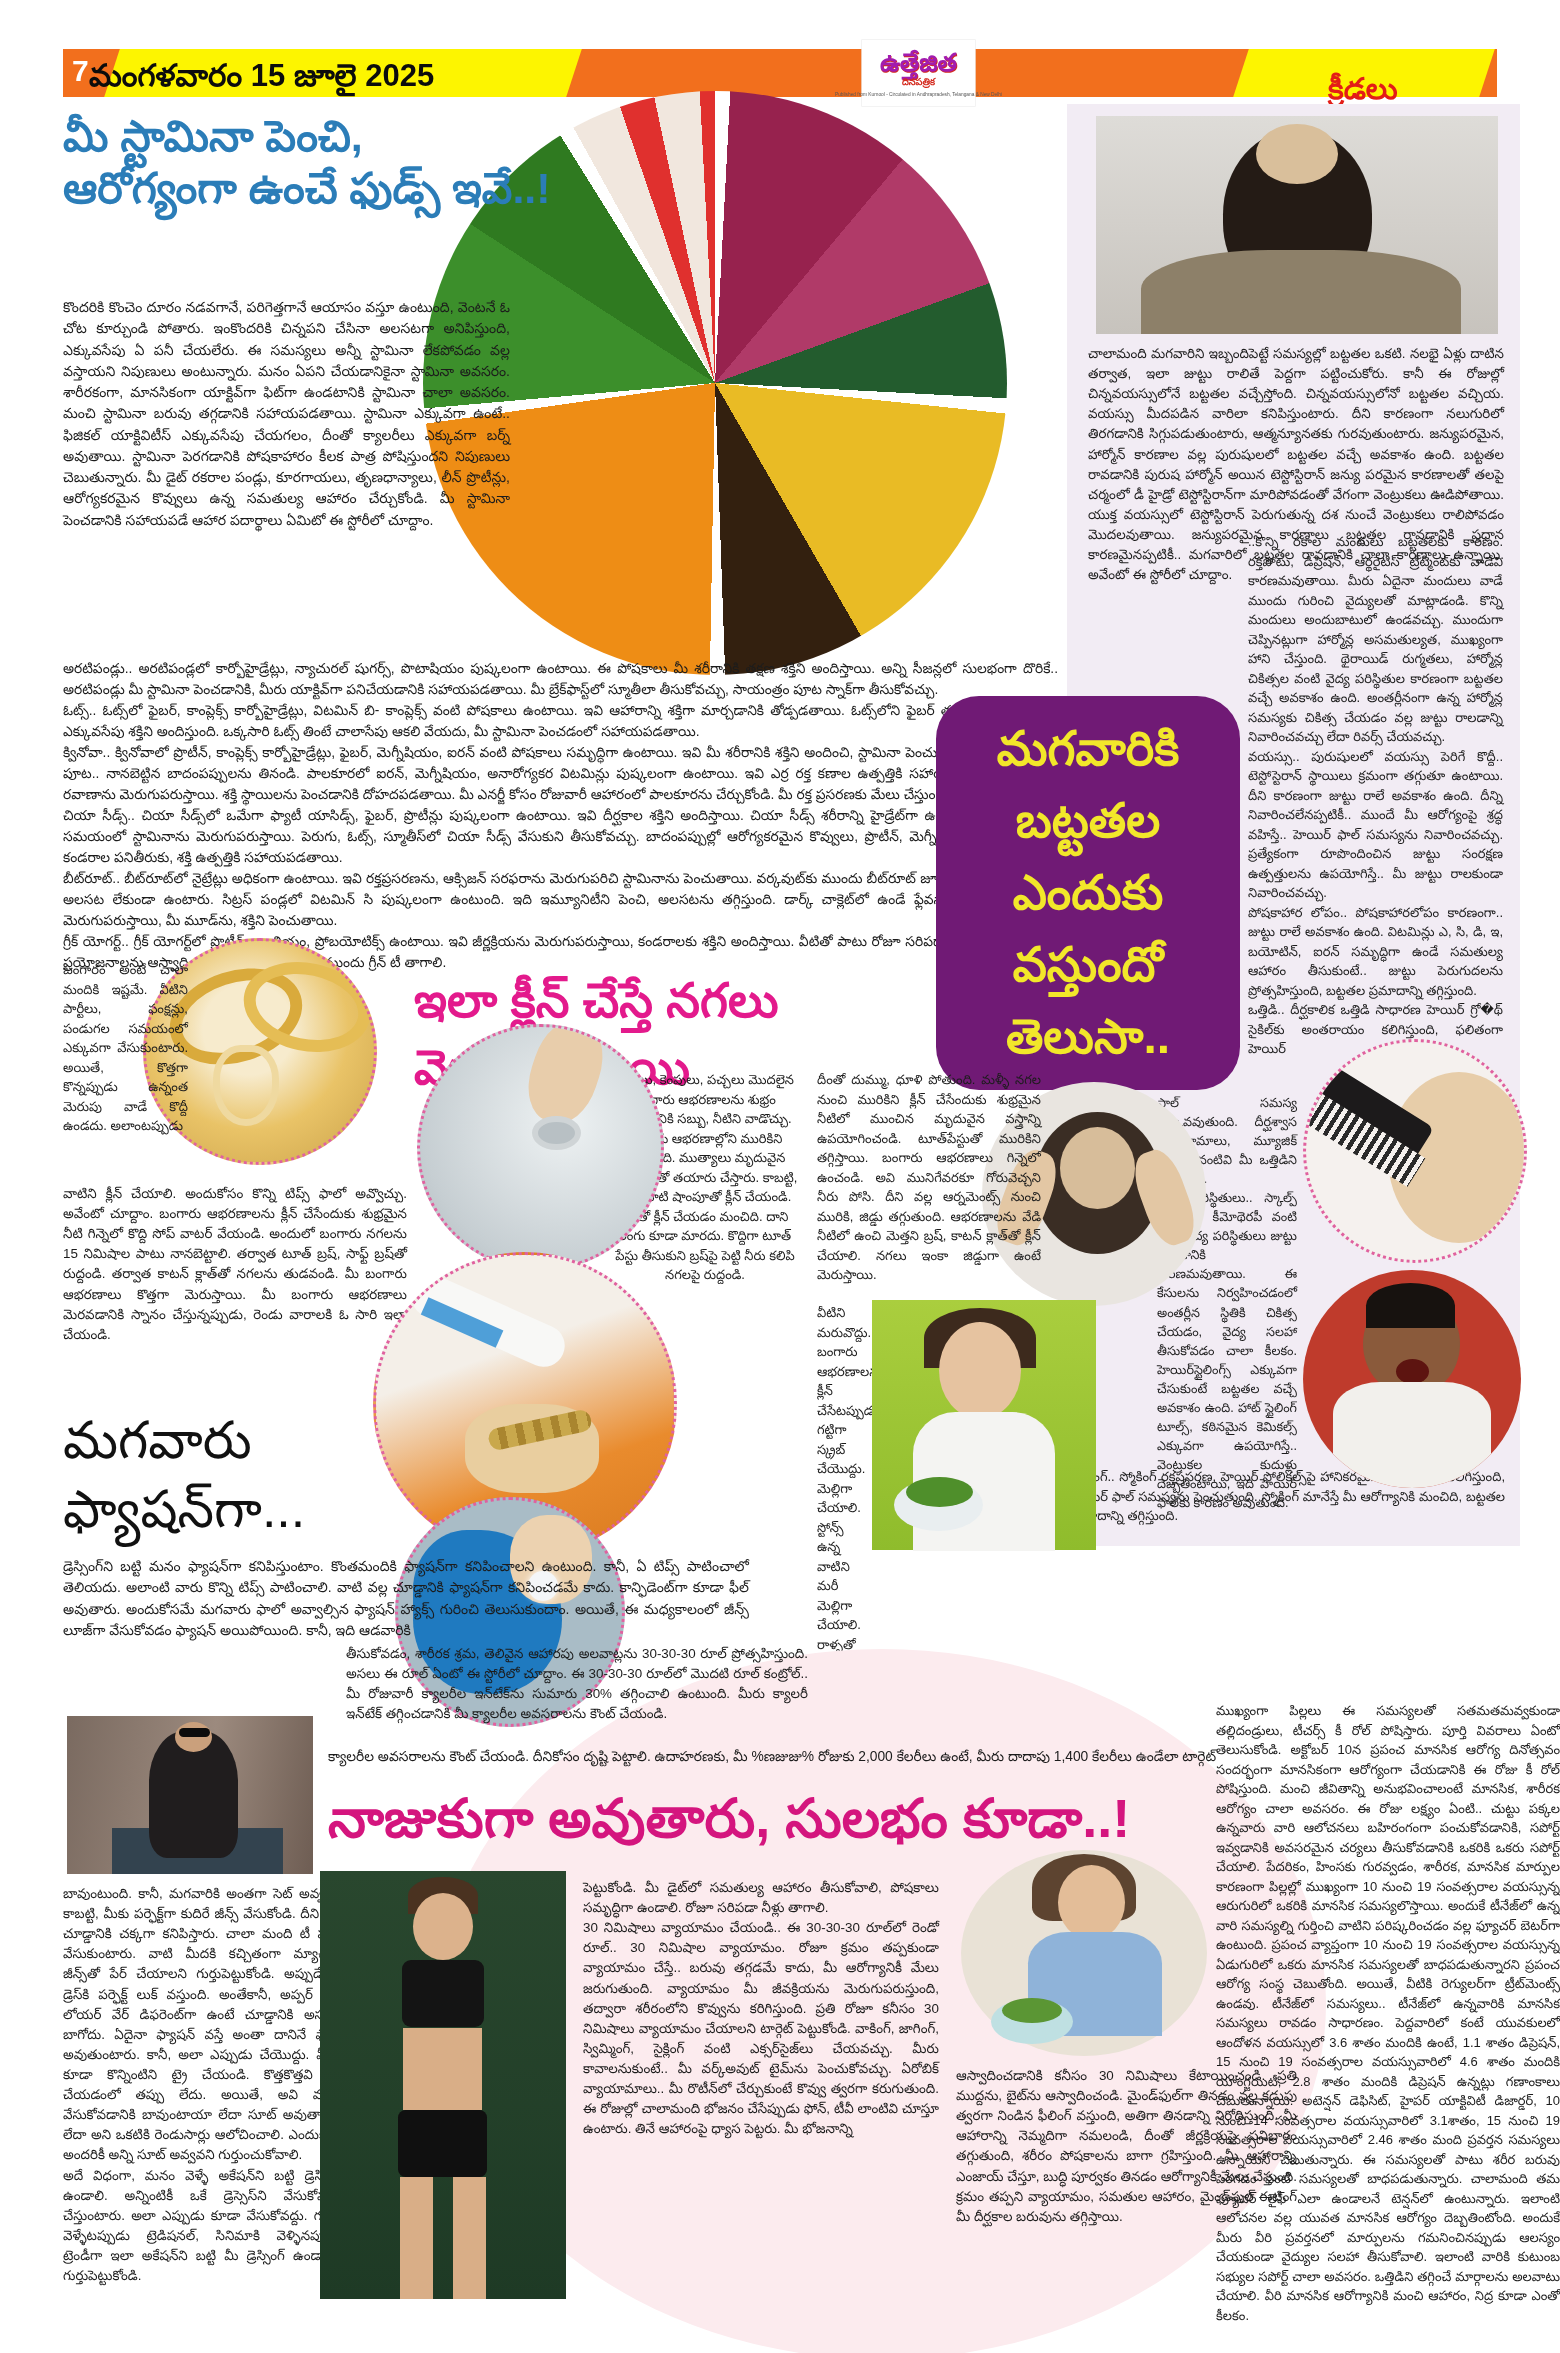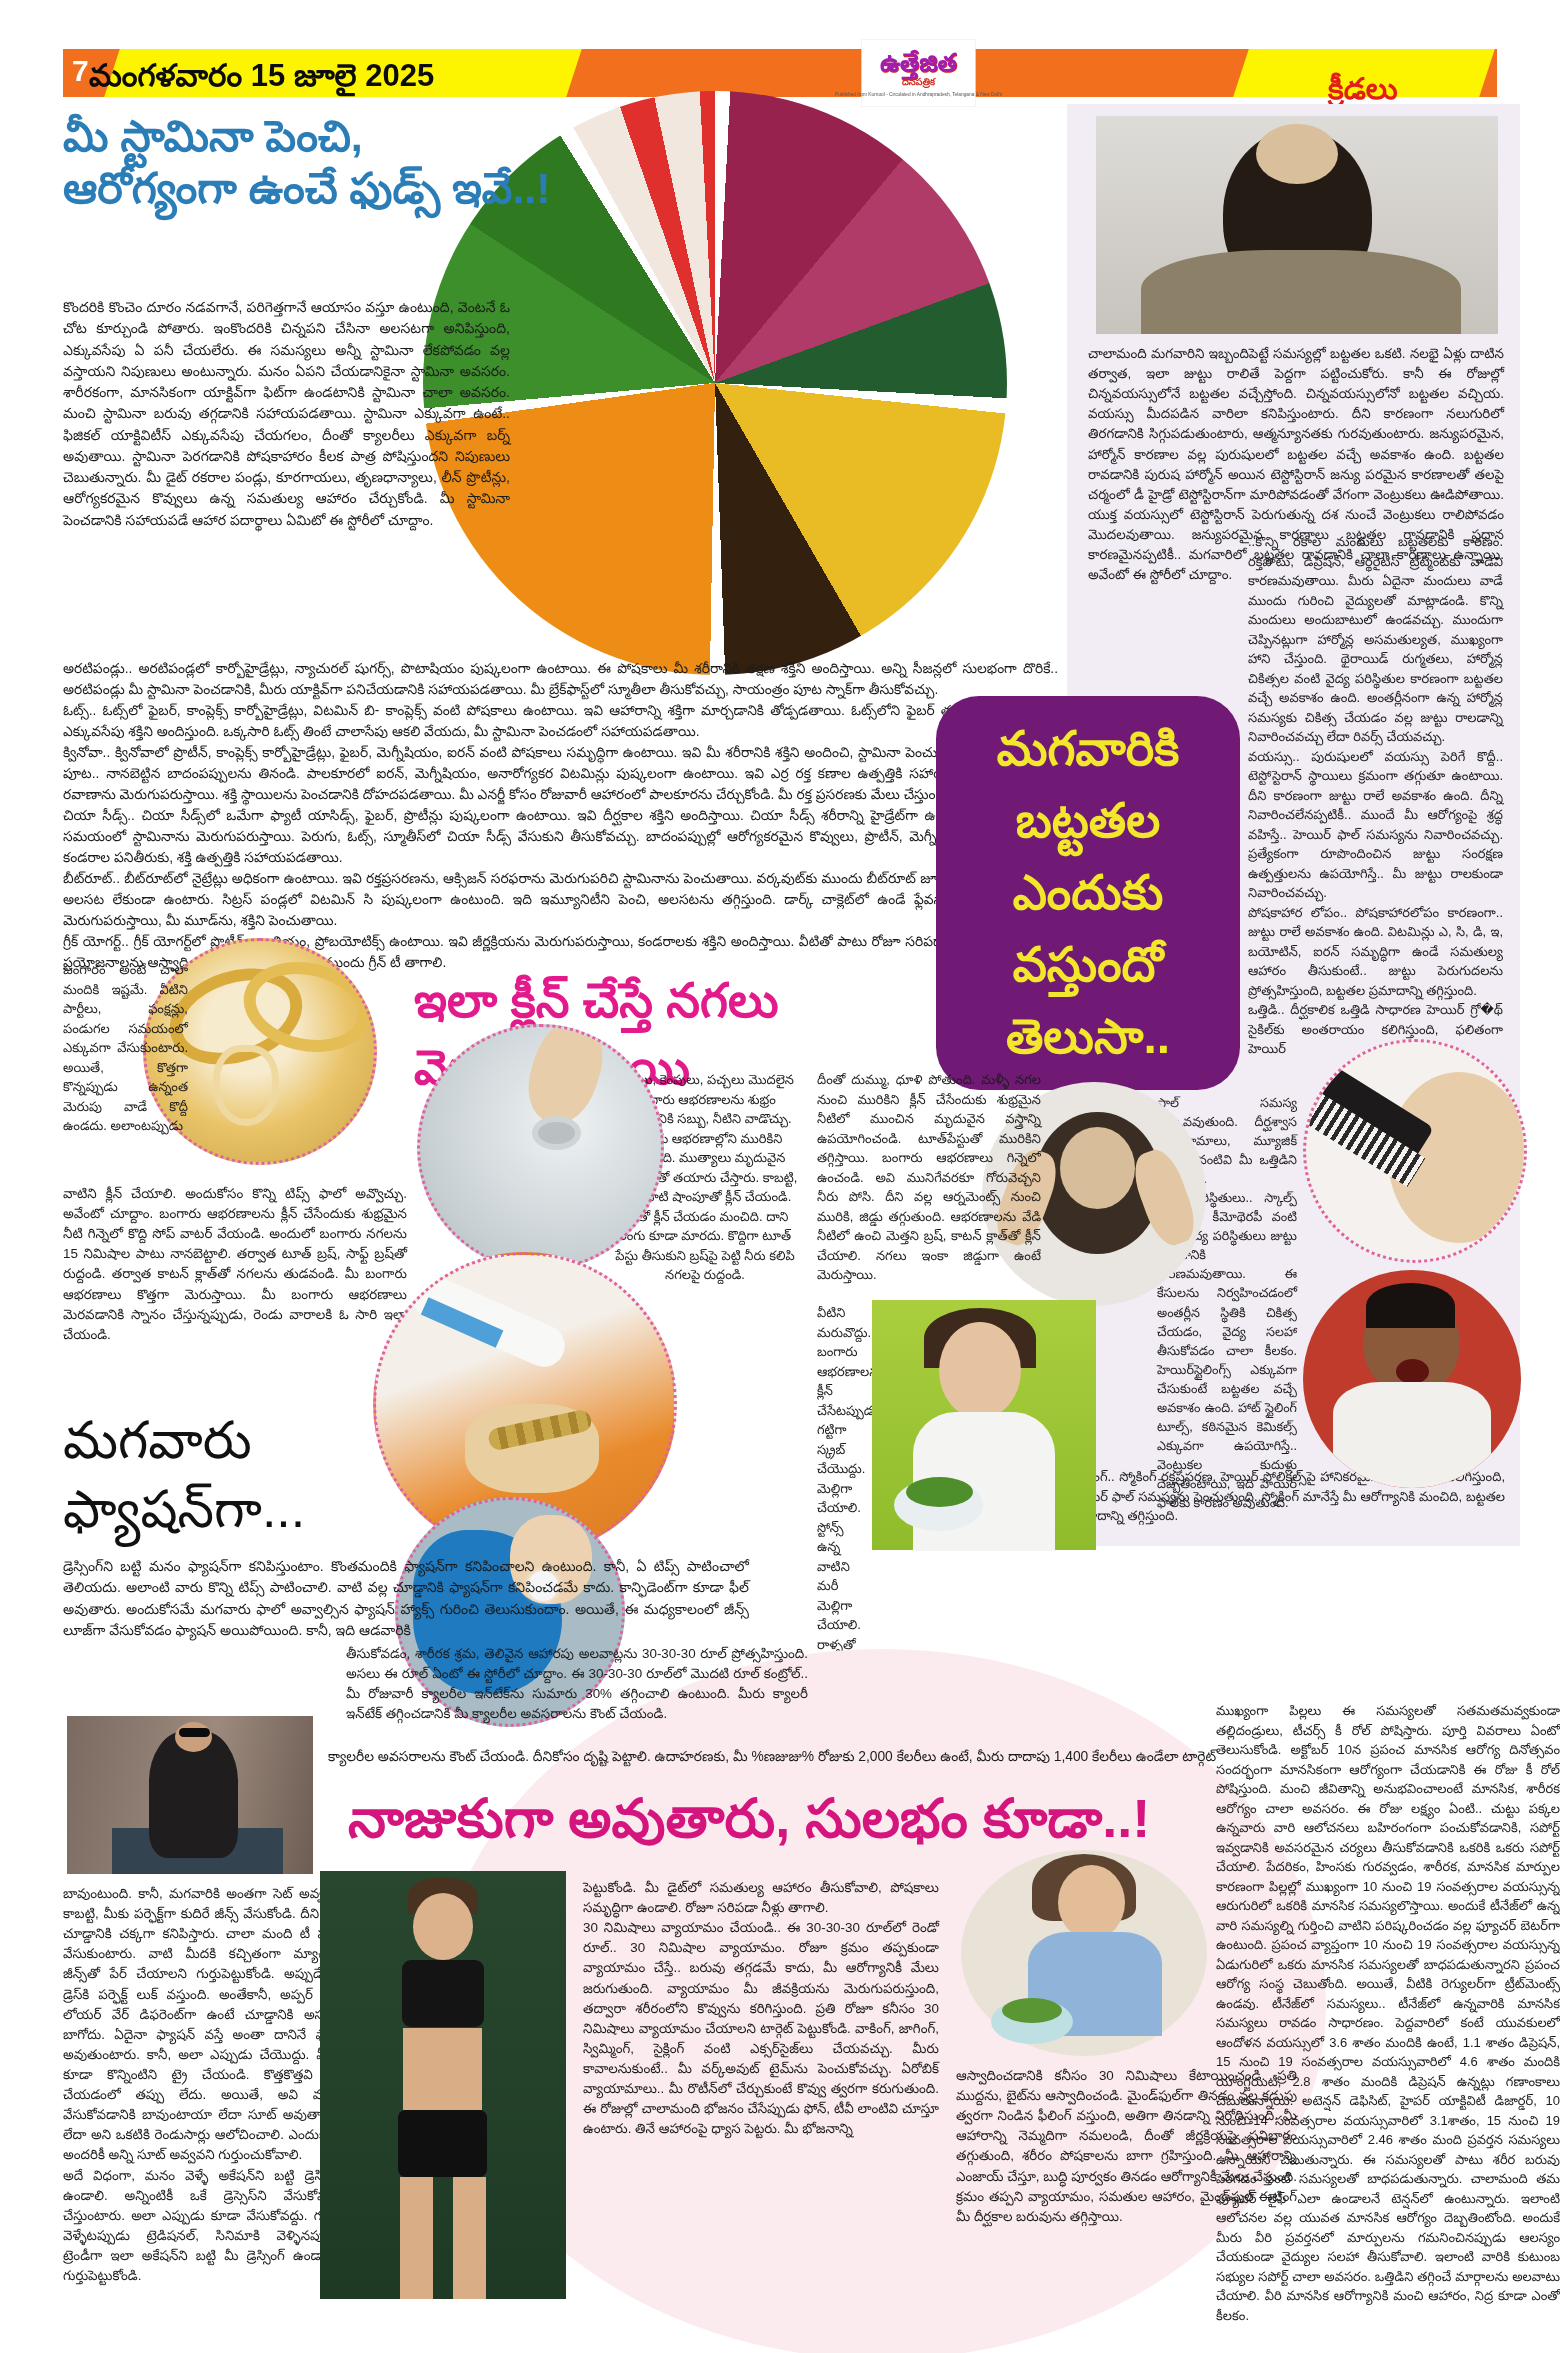--- a/index.html
+++ b/index.html
@@ -107,21 +107,21 @@
   #fashion-photo .ph-b{position:absolute;left:108px;top:6px;width:37px;height:30px;border-radius:50%;background:#caa07c;}
   #fashion-photo .ph-c{position:absolute;left:112px;top:12px;width:31px;height:9px;border-radius:4.5px;background:#0c0c0c;}
   #fashion-photo .ph-d{position:absolute;left:45px;top:112px;width:171px;height:46px;background:#33434f;}
   #fashion-para2{left:63px;top:1884px;width:280px;height:385px;font-size:13.4px;}
 
   
   #pink-blob{left:438px;top:1649px;width:888px;height:710px;border-radius:50%;background:#fcebee;}
   #fit-intro1{left:626px;top:1479px;width:228px;height:158px;font-size:13.4px;}
   #fit-intro2{left:346px;top:1644px;width:462px;height:127px;font-size:13.4px;}
   #fit-preline{left:328px;top:1747px;width:1230px;height:22.4px;font-size:13.8px;white-space:nowrap;overflow:hidden;}
-  #fitness-headline{left:328px;top:1787px;width:924px;font-size:54px;font-weight:bold;color:#d4157e;margin-left:20px;}
+  #fitness-headline{left:328px;top:1787px;width:924px;font-size:54px;font-weight:bold;color:#d4157e;}
   #green-woman-photo{left:872px;top:1300px;width:224px;height:250px;background:linear-gradient(#aace3e,#8fbc2c);}
   #green-woman-photo .ph-a{position:absolute;left:67px;top:22.4px;width:82px;height:97px;border-radius:50%;background:#e6c3a0;}
   #green-woman-photo .ph-b{position:absolute;left:52px;top:7.5px;width:112px;height:60px;border-radius:50% 50% 0 0;background:#3d2a1d;}
   #green-woman-photo .ph-c{position:absolute;left:41px;top:112px;width:142px;height:139px;border-radius:30% 30% 0 0;background:#f4f4f2;}
   #green-woman-photo .ph-d{position:absolute;left:22.4px;top:179px;width:89px;height:52px;border-radius:50%;background:#e9eef0;}
   #green-woman-photo .ph-e{position:absolute;left:34px;top:177px;width:67px;height:30px;border-radius:50%;background:#4f8f2b;}
   #fitness-photo{left:320px;top:1871px;width:246px;height:428px;background:linear-gradient(#29472e,#1e3a25);}
   #fitness-photo .ph-a{position:absolute;left:93px;top:22.4px;width:60px;height:67px;border-radius:50%;background:#dcb28c;}
   #fitness-photo .ph-b{position:absolute;left:88px;top:6px;width:70px;height:37px;border-radius:50% 50% 0 0;background:#4a3220;}
   #fitness-photo .ph-c{position:absolute;left:82px;top:89px;width:82px;height:67px;background:#141414;border-radius:9px;}

